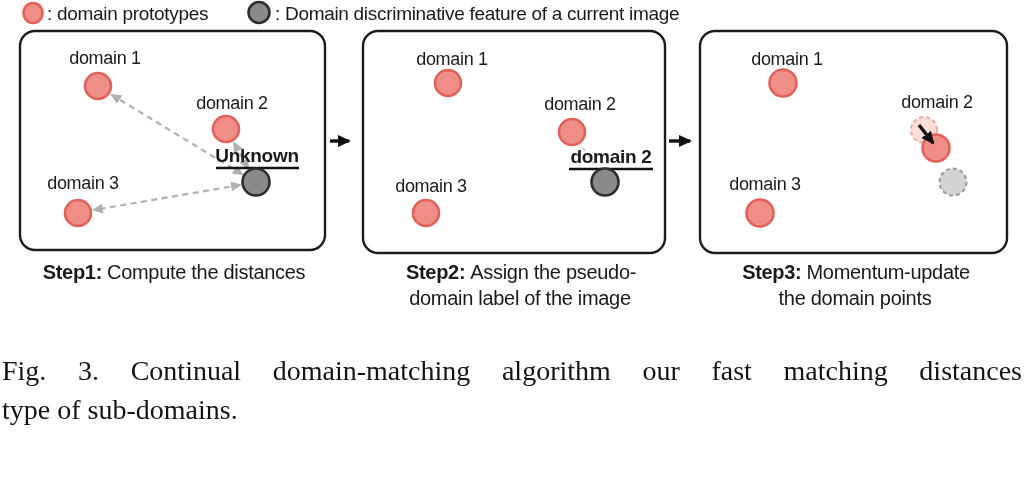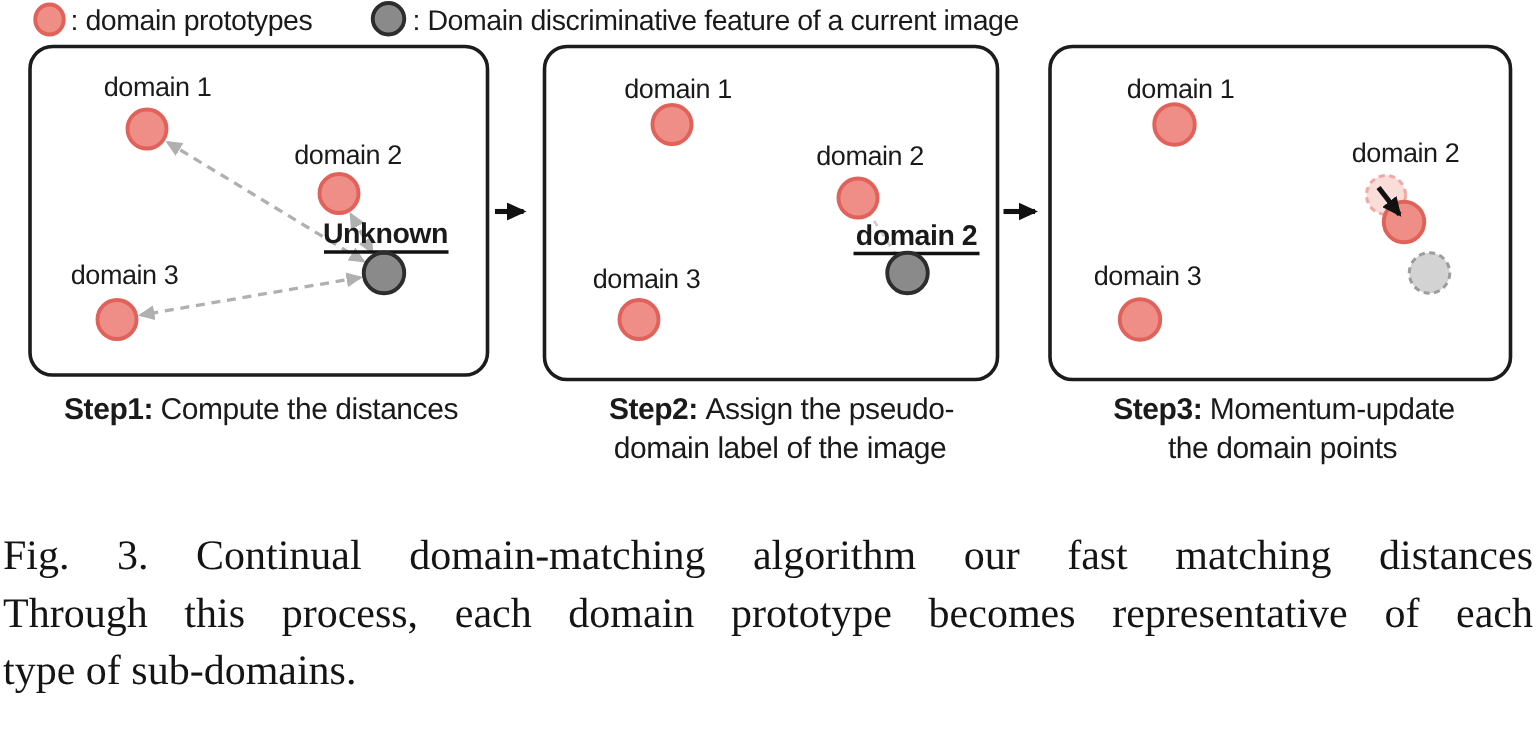--- a/index.html
+++ b/index.html
@@ -81,15 +81,14 @@
     <circle cx="953" cy="182" r="13.5" fill="#d3d3d3" stroke="#9c9c9c" stroke-width="2" stroke-dasharray="4 3"></circle>
     <text x="765" y="190" font-size="18" text-anchor="middle">domain 3</text>
     <circle cx="760" cy="213" r="13.5" fill="#ef8d87" stroke="#e0625b" stroke-width="2.6"></circle>
     <text x="856" y="279" font-size="20" text-anchor="middle"><tspan class="bold" font-weight="bold">Step3:</tspan><tspan dx="5">Momentum-update</tspan></text>
     <text x="855" y="305" font-size="20" text-anchor="middle">the domain points</text>
   </g>
 </svg>
 
 <div class="caption">
   <div class="cap-line cap-just"><span class="cap-prefix">Fig. 3.</span> <span>Continual domain-matching algorithm our fast matching distances</span></div>
-  <div class="cap-line cap-just">Through this process, each domain prototype becomes representative of each</div>
   <div class="cap-line">type of sub-domains.</div>
 </div>
 
 </body></html>

